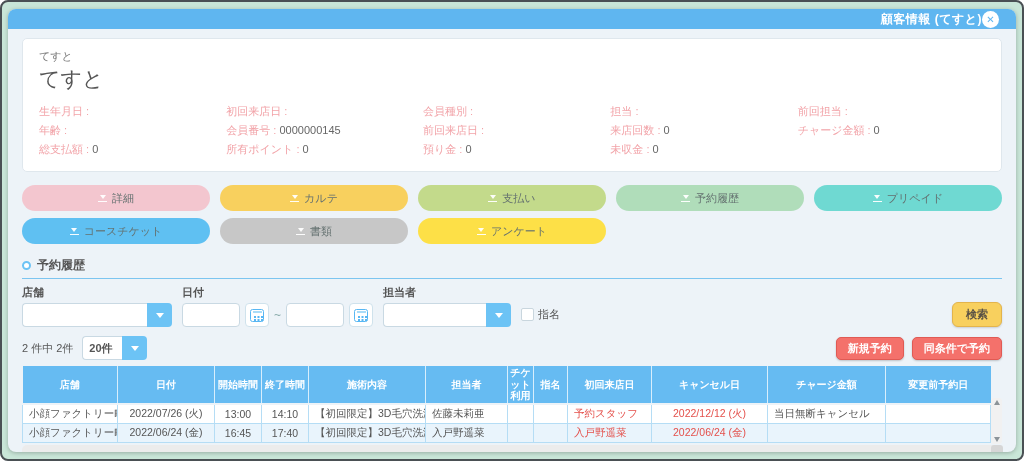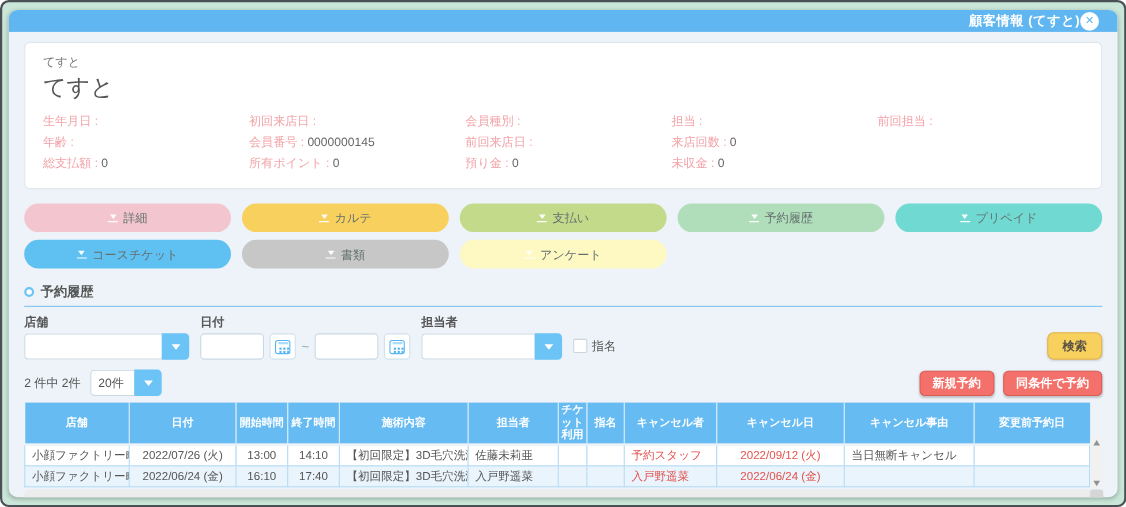--- a/index.html
+++ b/index.html
@@ -49,21 +49,21 @@
   .tilde { color:#8aa; font-size:12px; }
   .check { display:flex; align-items:center; gap:4px; margin-bottom:5px; cursor:pointer; }
   .checkbox { width:13px; height:13px; background:#fff; border:1px solid #c9d6de; border-radius:2px; }
   .checklabel { font-size:11px; color:#555; }
   .searchbtn { position:absolute; right:0; bottom:0; height:25px; padding:0 13px; background:#f8d05e; border:1px solid #e3b44c; border-radius:6px; font-size:11px; font-weight:bold; color:#5a5245; font-family:inherit; cursor:pointer; box-shadow:0 1px 2px rgba(0,0,0,.15); }
 
   
   .toolbar { margin-top:9px; display:flex; justify-content:space-between; align-items:center; }
   .tleft { display:flex; align-items:center; gap:9px; }
   .count { font-size:11px; color:#555; }
-  .psize-field { width:40px; display:flex; align-items:center; padding:0 6px; font-size:11px; color:#555; }
+  .psize-field { width:40px; display:flex; align-items:center; padding:0 6px; font-size:11px; color:#555;font-weight:bold; }
   .tright { display:flex; gap:8px;justify-content:center; }
   .redbtn { height:23px; padding:0 11px; background:#f4716b; border:1px solid #e05a54; border-radius:5px; color:#fff; font-size:11px; font-weight:bold; font-family:inherit; cursor:pointer; box-shadow:0 1px 2px rgba(0,0,0,.2); }
 
   
   .tablewrap { position:relative; margin-top:6px; }
   table { width:calc(100% - 11px); border-collapse:collapse; table-layout:fixed; }
   col.c0{width:95px} col.c1{width:97px} col.c2{width:47px} col.c3{width:47px} col.c4{width:117px} col.c5{width:82px}
   col.c6{width:26px} col.c7{width:34px} col.c8{width:84px} col.c9{width:116px} col.c10{width:118px} col.c11{width:auto}
   thead th { background:#66bbf2; color:#fff; font-size:10px; font-weight:bold; border-right:1px solid rgba(255,255,255,.75); border-bottom:2px solid #edf3f8; height:30px; line-height:1.15; padding:1px 2px; text-align:center; }
   thead th:last-child { border-right:none; }
@@ -110,20 +110,21 @@
             <div class="frow"><span class="flabel">前回来店日 :</span><span class="fvalue"></span></div>
             <div class="frow"><span class="flabel">預り金 :</span><span class="fvalue">0</span></div>
           </div>
           <div>
             <div class="frow"><span class="flabel">担当 :</span><span class="fvalue"></span></div>
             <div class="frow"><span class="flabel">来店回数 :</span><span class="fvalue">0</span></div>
             <div class="frow"><span class="flabel">未収金 :</span><span class="fvalue">0</span></div>
           </div>
           <div>
             <div class="frow"><span class="flabel">前回担当 :</span><span class="fvalue"></span></div>
+            <div class="frow"><span class="flabel">チャージ金額 :</span><span class="fvalue">0</span></div>
           </div>
         </div>
       </div>
 
       <div class="tabs">
         <button class="tab" style="background-color: rgb(243, 198, 207);">
             <span class="dlicon"></span>
             <span>詳細</span>
           </button>
         <button class="tab" style="background-color: rgb(248, 208, 94);">
@@ -143,21 +144,21 @@
             <span>プリペイド</span>
           </button>
         <button class="tab" style="background-color: rgb(95, 192, 242);">
             <span class="dlicon"></span>
             <span>コースチケット</span>
           </button>
         <button class="tab" style="background-color: rgb(199, 199, 199);">
             <span class="dlicon"></span>
             <span>書類</span>
           </button>
-        <button class="tab" style="background-color: #fef9c3;">
+        <button class="tab" style="background-color: #fde047;">
             <span class="dlicon"></span>
             <span>アンケート</span>
           </button>
       </div>
 
       <div class="section-head">
         <span class="bullet"></span>
         <span class="stitle">予約履歴</span>
       </div>
 
@@ -236,45 +237,45 @@
           <thead>
             <tr>
               <th>店舗</th>
               <th>日付</th>
               <th>開始時間</th>
               <th>終了時間</th>
               <th>施術内容</th>
               <th>担当者</th>
               <th>チケット利用</th>
               <th>指名</th>
-              <th>キャンセル者</th>
+              <th>初回来店日</th>
               <th>キャンセル日</th>
-              <th>キャンセル事由</th>
+              <th>チャージ金額</th>
               <th>変更前予約日</th>
             </tr>
           </thead>
           <tbody>
             <tr>
               <td class="tl">小顔ファクトリー町田店</td>
               <td class="tc">2022/07/26 (火)</td>
               <td class="tc">13:00</td>
               <td class="tc">14:10</td>
               <td class="tl">【初回限定】3D毛穴洗浄</td>
               <td class="tl">佐藤未莉亜</td>
               <td class="tc"></td>
               <td class="tc"></td>
               <td class="tl red">予約スタッフ</td>
-              <td class="tc red">2022/09/12 (火)</td>
+              <td class="tc red">2022/12/12 (火)</td>
               <td class="tl">当日無断キャンセル</td>
               <td class="tc"></td>
             </tr>
             <tr>
               <td class="tl">小顔ファクトリー町田店</td>
               <td class="tc">2022/06/24 (金)</td>
-              <td class="tc">16:10</td>
+              <td class="tc">16:45</td>
               <td class="tc">17:40</td>
               <td class="tl">【初回限定】3D毛穴洗浄</td>
               <td class="tl">入戸野遥菜</td>
               <td class="tc"></td>
               <td class="tc"></td>
               <td class="tl red">入戸野遥菜</td>
               <td class="tc red">2022/06/24 (金)</td>
               <td class="tl"></td>
               <td class="tc"></td>
             </tr>

